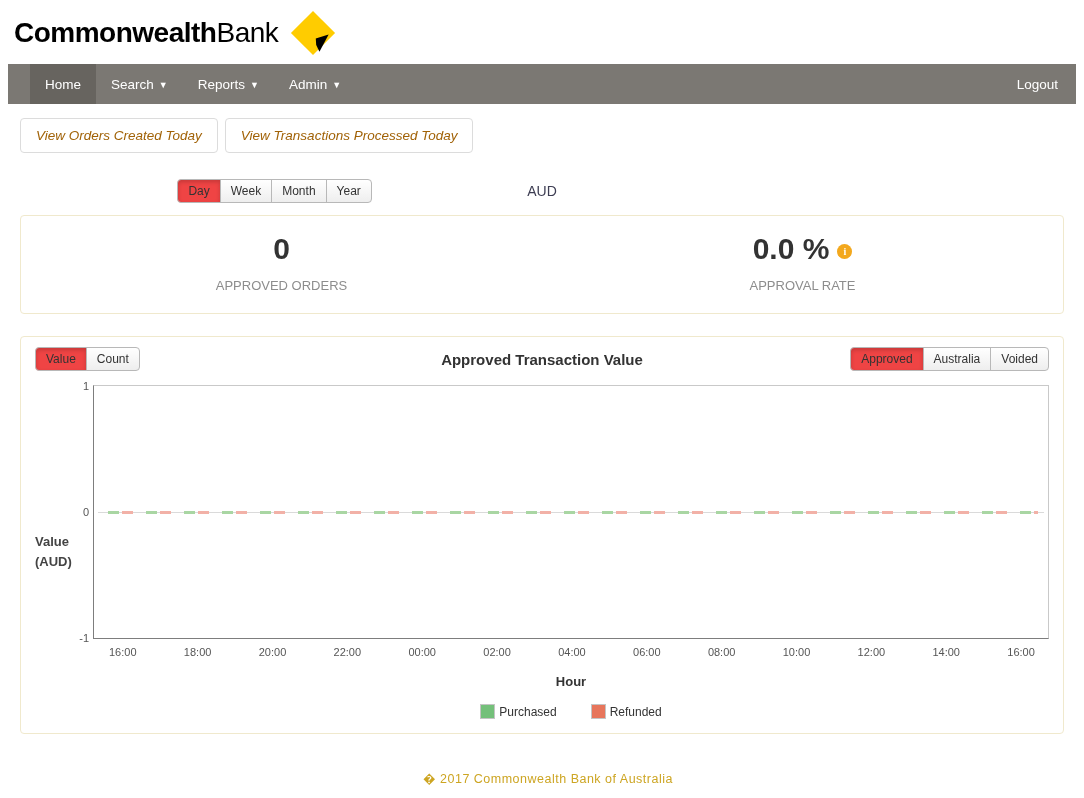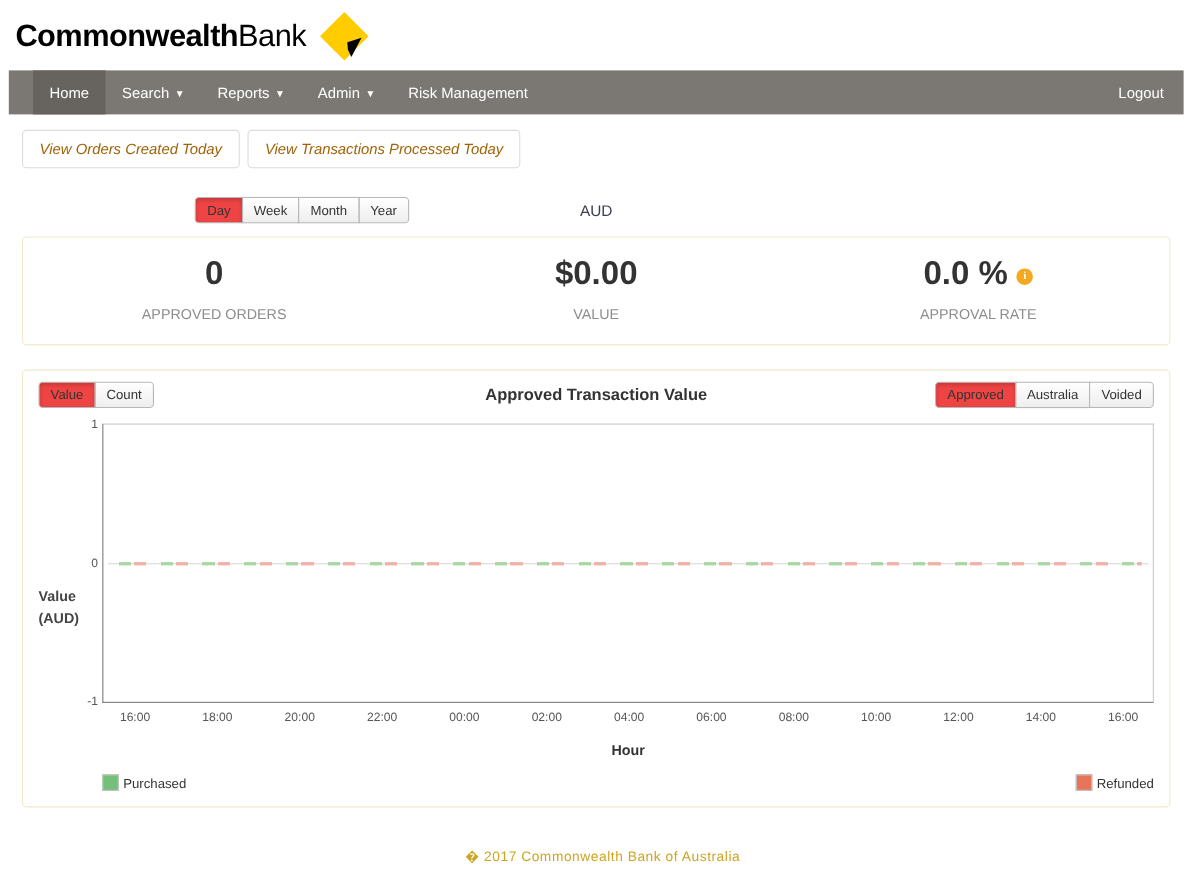--- a/index.html
+++ b/index.html
@@ -62,21 +62,21 @@
   .y-tick.t-bot { bottom: -6px; }
   .zero-base { position: absolute; left: 4px; right: 4px; top: 50%; height: 1px; background: #dadada; }
   .zero-dashes { position: absolute; left: 14px; right: 10px; top: 50%; height: 3px; margin-top: -1px;
     background: repeating-linear-gradient(90deg,
       #a9d6a3 0px, #a9d6a3 11px,
       transparent 11px, transparent 14px,
       #f2b1a7 14px, #f2b1a7 25px,
       transparent 25px, transparent 38px); }
   .x-ticks { margin-left: 58px; display: flex; justify-content: space-between; padding: 0 14px 0 16px; margin-top: 7px; font-size: 11px; color: #555; }
   .x-label { margin-left: 58px; text-align: center; font-size: 13px; font-weight: bold; color: #333; margin-top: 16px; }
-  .legend { display: flex; justify-content: space-between; gap: 34px; margin-top: 15px; margin-left: 58px; }
+  .legend { display: flex; justify-content: center; gap: 34px; margin-top: 15px; margin-left: 58px; }
   .legend-item { display: flex; align-items: center; gap: 4px; font-size: 12px; color: #333; }
   .swatch { width: 15px; height: 15px; border: 1px solid #c4c4c4; display: inline-block; }
 
   
   .footer { margin-top: 36px; text-align: center; font-size: 12.5px; color: #cda522; letter-spacing: 0.5px; margin-left: 12px; }
 </style>
 </head>
 <body>
 
 <div class="header">
@@ -100,23 +100,20 @@
     <span class="caret">▼</span>
   </div>
   <div class="nav-item">
     <span>Reports</span>
     <span class="caret">▼</span>
   </div>
   <div class="nav-item">
     <span>Admin</span>
     <span class="caret">▼</span>
   </div>
-  <div class="nav-item">
-    <span>Risk Management</span>
-  </div>
   <div class="nav-right">
     <span>Logout</span>
   </div>
 </div>
 
 <div class="quick-links">
   <button class="quick-btn">View Orders Created Today</button>
   <button class="quick-btn">View Transactions Processed Today</button>
 </div>
 
@@ -127,24 +124,20 @@
     <button class="btn">Month</button>
     <button class="btn">Year</button>
   </div>
   <div class="currency">AUD</div>
 </div>
 
 <div class="panel stats-panel">
   <div class="stat">
     <div class="stat-value">0</div>
     <div class="stat-label">APPROVED ORDERS</div>
-  </div>
-  <div class="stat">
-    <div class="stat-value">$0.00</div>
-    <div class="stat-label">VALUE</div>
   </div>
   <div class="stat">
     <div class="stat-value"><span>0.0 %</span><span class="info-icon">i</span></div>
     <div class="stat-label">APPROVAL RATE</div>
   </div>
 </div>
 
 <div class="panel chart-panel">
   <div class="chart-header">
     <div class="btn-group">

